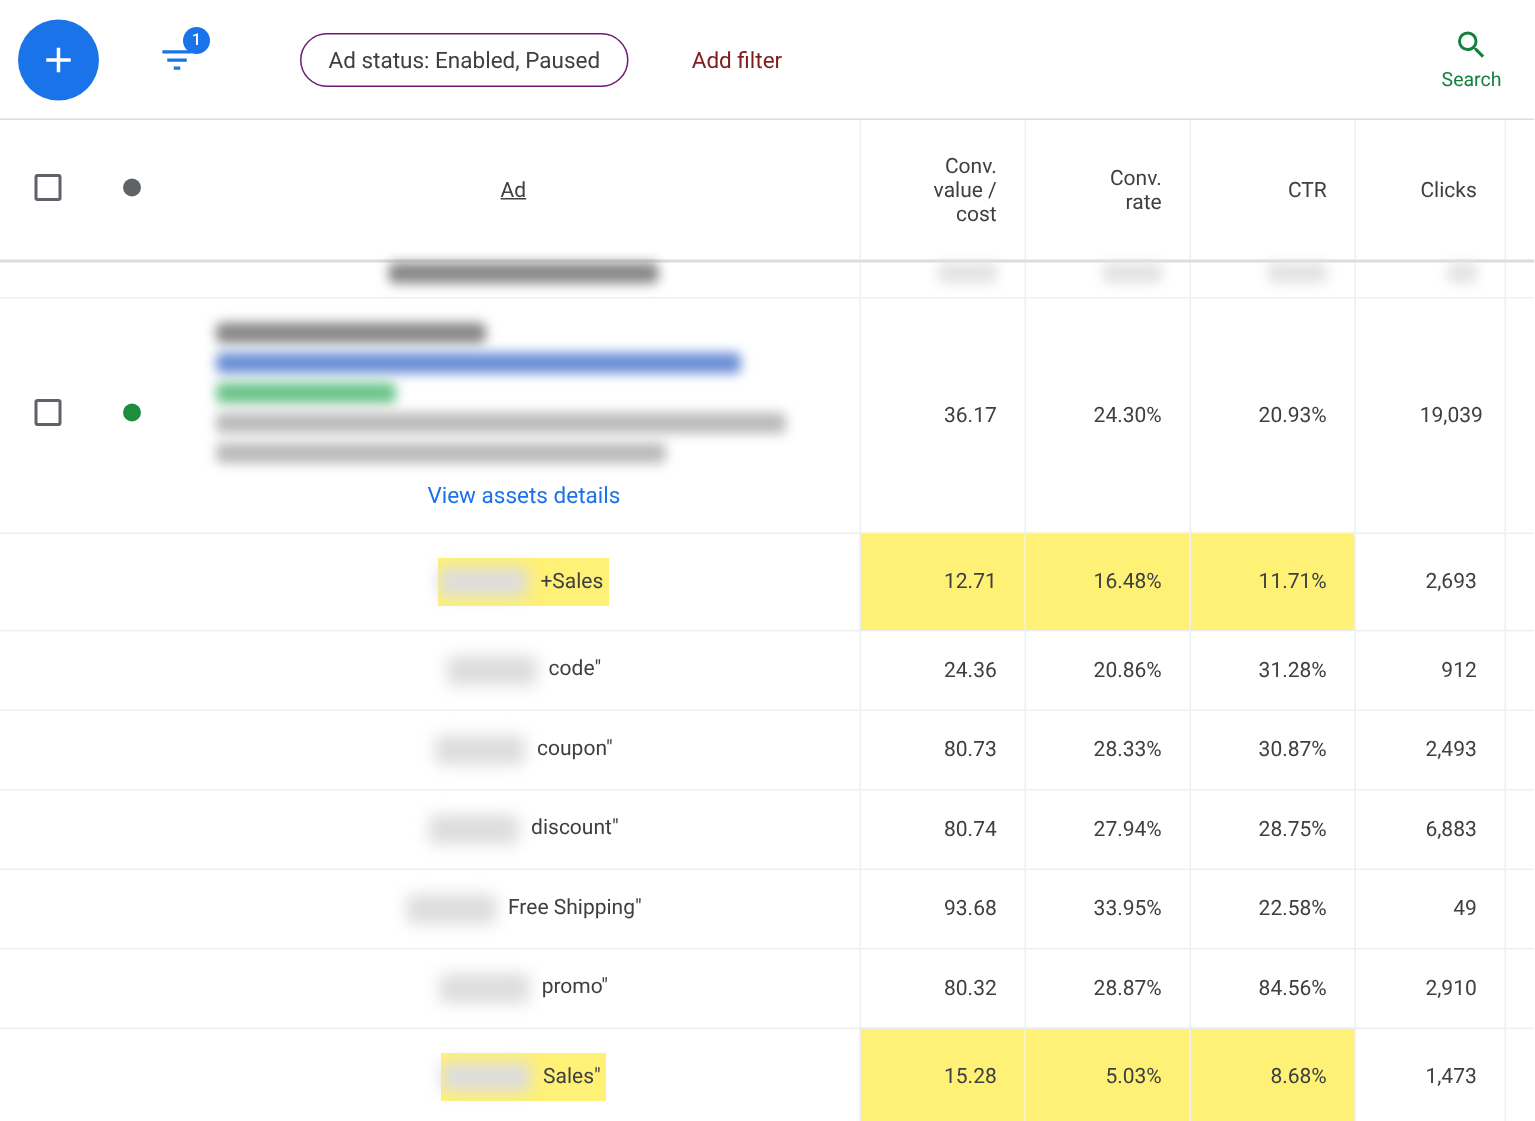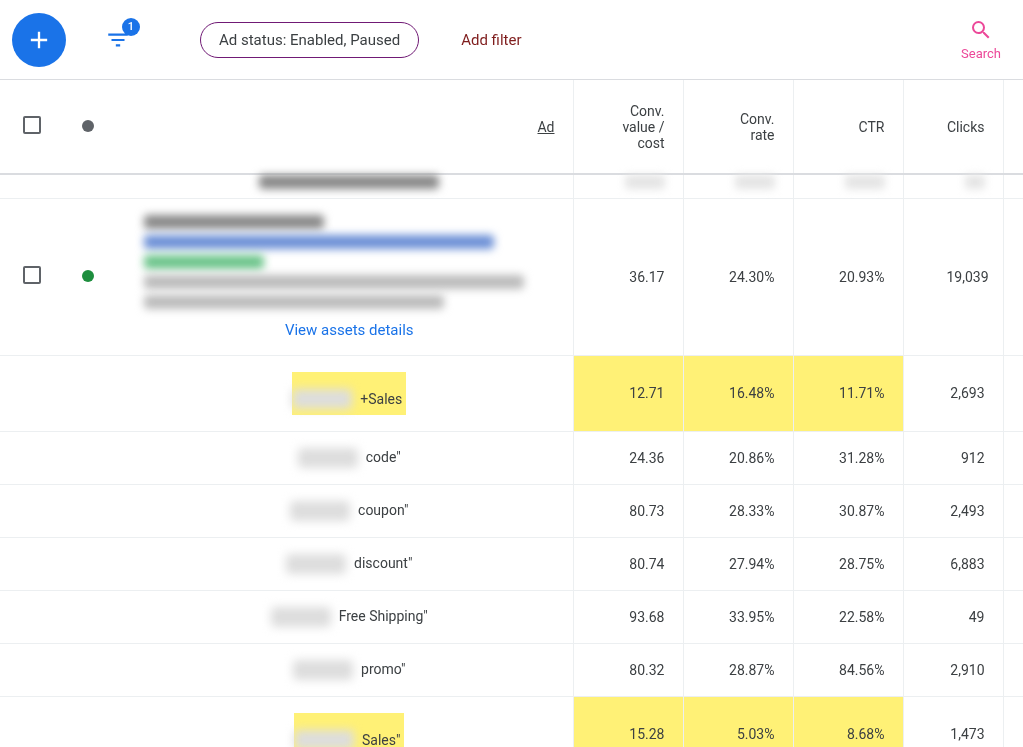--- a/index.html
+++ b/index.html
@@ -62,21 +62,21 @@
     cursor: pointer;
     margin-left: 30px;
   }
   .spacer { flex: 1; }
   .tool-btn {
     display: flex; flex-direction: column; align-items: center;
     gap: 4px;
     cursor: pointer;
     padding: 0 10px;
     font-size: 13px;
-    color: #ec4899;
+    color: #15803d;
   }
   .tool-btn.blue { color: #1a73e8; }
   .tool-btn svg { width: 24px; height: 24px; fill: currentColor; }
   
   table {
     width: 100%;
     border-collapse: collapse;
     table-layout: fixed;
   }
   thead th {
@@ -84,21 +84,21 @@
     font-weight: 400;
     font-size: 14px;
     color: #3c4043;
     padding: 12px 18px;
     border-bottom: 2px solid #dadce0;
     height: 94px;
     vertical-align: middle;
     border-left: 1px solid #eceff1;
   }
   thead th:nth-child(1), thead th:nth-child(2), thead th:nth-child(3) { border-left: none; }
-  thead th.left { text-align: right; text-decoration: underline; }
+  thead th.left { text-align: center; text-decoration: underline; }
   th.checkbox-col, td.checkbox-col { width: 60px; text-align: center; padding: 0; }
   th.status-col, td.status-col { width: 40px; text-align: center; padding: 0; }
   th.ad-col, td.ad-col { width: auto; text-align: left; }
   th.num-col, td.num-col { width: 110px; padding-left: 43px; }
   
   tbody tr { border-bottom: 1px solid #eceff1; }
   tbody td {
     padding: 16px 18px;
     text-align: right;
     font-size: 14px;
@@ -153,21 +153,21 @@
     border-radius: 4px;
     vertical-align: middle;
     margin-right: 8px;
   }
   .row-label { vertical-align: middle; }
   
   tr.highlighted td.ad-col > span,
   tr.highlighted td.num-col.hl {
     background: #fff176;
   }
-  tr.highlighted td.ad-col > span { padding: 17px 4px 6px 0; display: inline-block;}
+  tr.highlighted td.ad-col > span { padding: 6px 4px 6px 0; display: inline-block;}
   tr.highlighted td.num-col.hl { }
   
   tr.main-row td { height: 130px; vertical-align: middle;}
   tr.sub-row td { height: 52px; }
   .partial-row td { height: 24px; padding-top:0; padding-bottom:4px; vertical-align: top;}
   .partial-row { border-bottom: 1px solid #eceff1;}
 </style>
 </head>
 <body>
 

